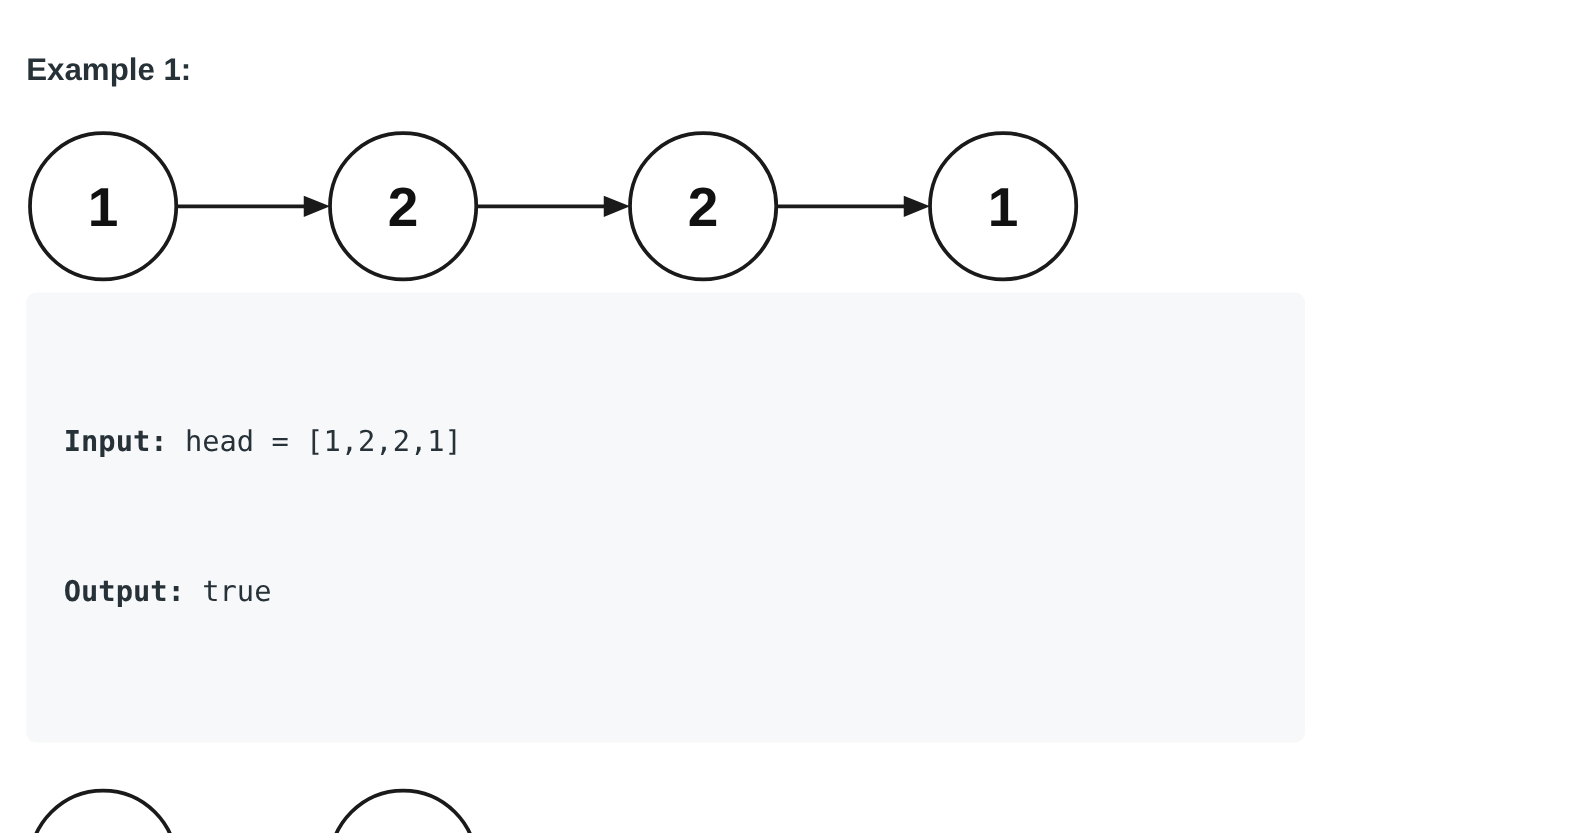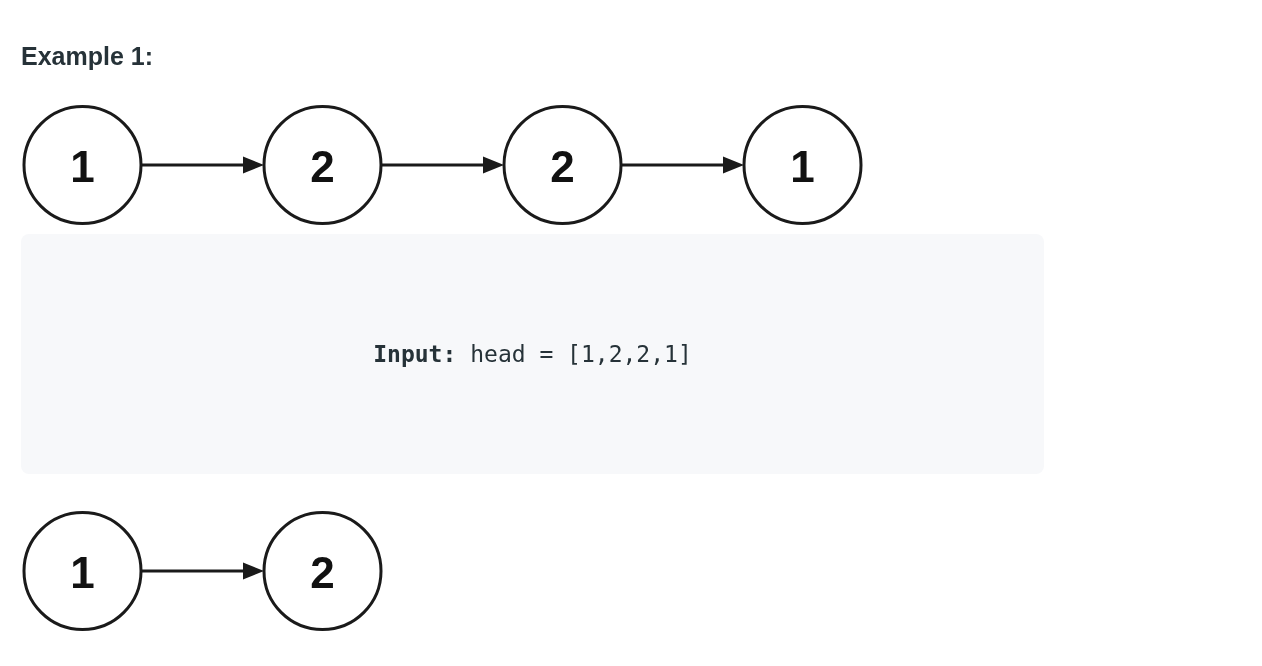--- a/index.html
+++ b/index.html
@@ -34,21 +34,20 @@
   .diagram-wrap svg { display: block; }
   .io-block {
     background: #f7f8fa;
     border-radius: 8px;
     padding: 20px 30px;
     font-family: "DejaVu Sans Mono", "Liberation Mono", monospace;
     font-size: 23px;
     line-height: 40px;
     color: #263238;
     white-space: pre;
-    text-align: center;
   }
   .io-line { display: block; }
   .io-label { font-weight: 700; }
 </style>
 </head>
 <body>
 
 <div class="page">
 
   <section class="example-section">
@@ -66,20 +65,21 @@
           <line x1="600" y1="63" x2="705" y2="63" stroke="#1a1a1a" stroke-width="3"></line>
           <polygon points="723,63 702,54.5 702,71.5" fill="#1a1a1a"></polygon>
           <circle cx="541.5" cy="63" r="58.5" fill="#ffffff" stroke="#1a1a1a" stroke-width="3"></circle>
           <text x="541.5" y="64" text-anchor="middle" dominant-baseline="central" fill="#111111" font-family="&quot;Liberation Sans&quot;, sans-serif" font-size="44" font-weight="700">2</text>
           <circle cx="781.5" cy="63" r="58.5" fill="#ffffff" stroke="#1a1a1a" stroke-width="3"></circle>
           <text x="781.5" y="64" text-anchor="middle" dominant-baseline="central" fill="#111111" font-family="&quot;Liberation Sans&quot;, sans-serif" font-size="44" font-weight="700">1</text>
         </svg>
       </div>
     <div class="io-block">
       <span class="io-line"><span class="io-label">Input:</span> <span>head = [1,2,2,1]</span></span>
+      <span class="io-line"><span class="io-label">Output:</span> <span>true</span></span>
     </div>
   </section>
 
   <section class="example-section">
     <div class="diagram-wrap">
         <svg width="363" height="126" viewBox="0 0 363 126">
           <line x1="120" y1="63" x2="225" y2="63" stroke="#1a1a1a" stroke-width="3"></line>
           <polygon points="243,63 222,54.5 222,71.5" fill="#1a1a1a"></polygon>
           <circle cx="61.5" cy="63" r="58.5" fill="#ffffff" stroke="#1a1a1a" stroke-width="3"></circle>
           <text x="61.5" y="64" text-anchor="middle" dominant-baseline="central" fill="#111111" font-family="&quot;Liberation Sans&quot;, sans-serif" font-size="44" font-weight="700">1</text>

